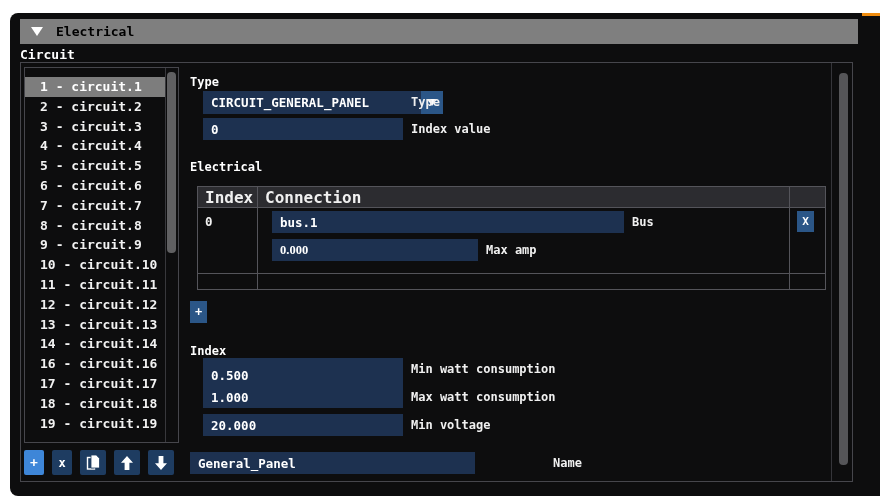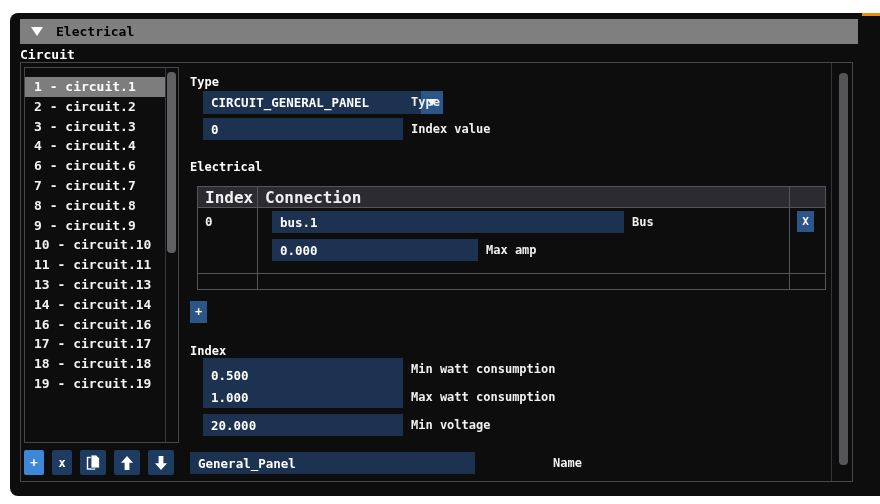--- a/index.html
+++ b/index.html
@@ -12,21 +12,21 @@
           display:flex;align-items:center;padding-left:11px;gap:13px;box-sizing:border-box;cursor:pointer}
   .hdrbar .t{color:#000000;font-size:13px}
   .tri{width:0;height:0;border-left:6px solid transparent;border-right:6px solid transparent;border-top:9px solid #fff}
   .tri-sm{width:0;height:0;border-left:5px solid transparent;border-right:5px solid transparent;border-top:7px solid #fff}
   .title{position:absolute;color:#fff;font-size:12px;white-space:nowrap}
   .big{font-size:13px}
   .lbl{position:absolute;color:#f0f0f0;font-size:12px;white-space:nowrap}
   .panel{position:absolute;left:20px;top:62px;width:833px;height:420px;border:1px solid #46464c;box-sizing:border-box}
   .listbox{position:absolute;left:24px;top:67px;width:155px;height:376px;border:1px solid #46464c;
            box-sizing:border-box;overflow:hidden;padding-top:9px}
-  .li{height:19.8px;line-height:19.8px;padding-left:9px;width:140px;box-sizing:border-box;
+  .li{height:19.8px;line-height:19.8px;padding-left:15px;width:140px;box-sizing:border-box;
       color:#f2f2f2;font-size:13px;white-space:nowrap;cursor:pointer}
   .li.sel{background:#7d7d7d;color:#fff}
   .line{position:absolute;background:#54545a}
   .thumb{position:absolute;border-radius:4px;cursor:pointer}
   .tbtn{position:absolute;top:450px;height:25px;background:#1e3c61;border-radius:2px;color:#fff;
         display:flex;align-items:center;justify-content:center;font-size:13px;cursor:pointer}
   .tbtn.add{background:#3e86d8}
   .field{position:absolute;background:#1d3150;border:0;outline:0;color:#fff;font:inherit;
          font-size:12.5px;padding:0 0 0 8px;box-sizing:border-box}
   .dd{position:absolute;display:flex;cursor:pointer}
@@ -53,26 +53,28 @@
 
 <div class="panel"></div>
 <div class="line" style="left:831px;top:63px;width:1px;height:418px;background:#35353a"></div>
 <div class="thumb" style="left:839px;top:73px;width:9px;height:392px;background:#555558"></div>
 
 <div class="listbox">
   <div class="li sel">1 - circuit.1</div>
   <div class="li">2 - circuit.2</div>
   <div class="li">3 - circuit.3</div>
   <div class="li">4 - circuit.4</div>
+  <div class="li">5 - circuit.5</div>
   <div class="li">6 - circuit.6</div>
   <div class="li">7 - circuit.7</div>
   <div class="li">8 - circuit.8</div>
   <div class="li">9 - circuit.9</div>
   <div class="li">10 - circuit.10</div>
   <div class="li">11 - circuit.11</div>
+  <div class="li">12 - circuit.12</div>
   <div class="li">13 - circuit.13</div>
   <div class="li">14 - circuit.14</div>
   <div class="li">16 - circuit.16</div>
   <div class="li">17 - circuit.17</div>
   <div class="li">18 - circuit.18</div>
   <div class="li">19 - circuit.19</div>
 </div>
 <div class="line" style="left:165px;top:68px;width:1px;height:374px;background:#38383c"></div>
 <div class="thumb" style="left:167px;top:72px;width:9px;height:181px;background:#606062"></div>
 
@@ -112,21 +114,21 @@
 <div class="line" style="left:198px;top:207px;width:627px;height:1px"></div>
 <div class="line" style="left:257px;top:187px;width:1px;height:102px"></div>
 <div class="line" style="left:789px;top:187px;width:1px;height:102px"></div>
 <div class="line" style="left:198px;top:273px;width:627px;height:1px"></div>
 <div class="cell" style="left:205px;top:188px">Index</div>
 <div class="cell" style="left:265px;top:188px">Connection</div>
 <div class="cell" style="left:205px;top:212px;font-size:12.5px">0</div>
 <input class="field" style="left: 272px; top: 211px; width: 352px; height: 22px;" value="bus.1">
 <div class="lbl" style="left:632px;top:211px;line-height:22px">Bus</div>
 <div class="sbtn" style="left:797px;top:211px;width:17px;height:21px;font-size:11px">X</div>
-<input class="field" style="left: 272px; top: 239px; width: 206px; height: 22px;" value="0.000">
+<input class="field" style="left: 272px; top: 239px; width: 206px; height: 22px; font-family: Liberation Serif, serif;" value="0.000">
 <div class="lbl" style="left:486px;top:239px;line-height:22px">Max amp</div>
 <div class="sbtn" style="left:190px;top:301px;width:17px;height:22px">+</div>
 
 <div class="title" style="left:190px;top:344px">Index</div>
 <input class="field" style="left: 203px; top: 358px; width: 200px; height: 34px;" value="0.500">
 <div class="lbl" style="left:411px;top:358px;line-height:22px">Min watt consumption</div>
 <input class="field" style="left: 203px; top: 386px; width: 200px; height: 22px;" value="1.000">
 <div class="lbl" style="left:411px;top:386px;line-height:22px">Max watt consumption</div>
 <input class="field" style="left: 203px; top: 414px; width: 200px; height: 22px;" value="20.000">
 <div class="lbl" style="left:411px;top:414px;line-height:22px">Min voltage</div>

